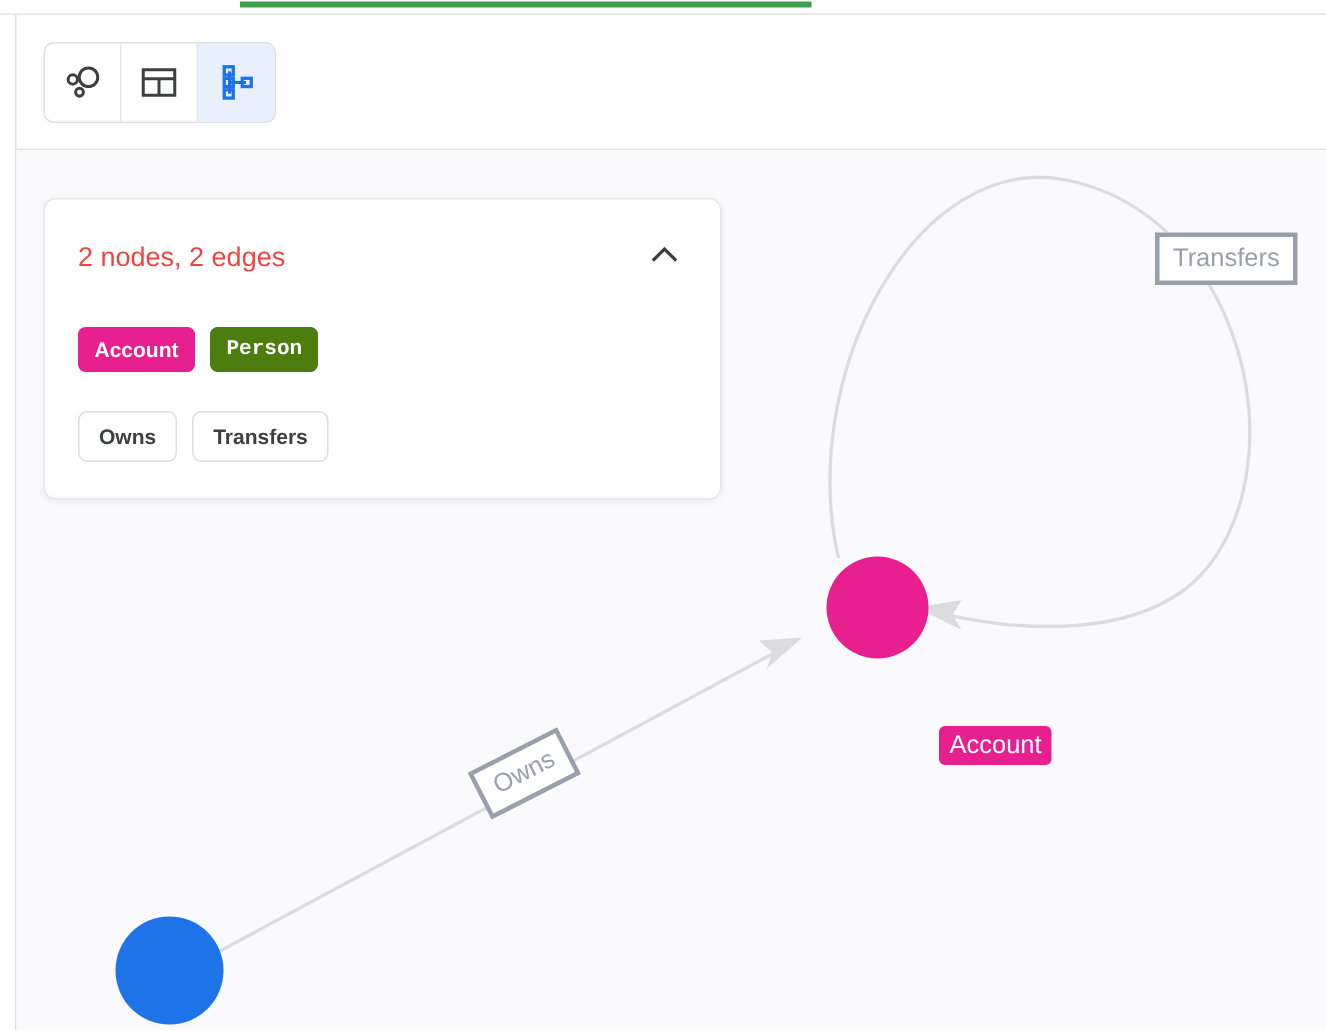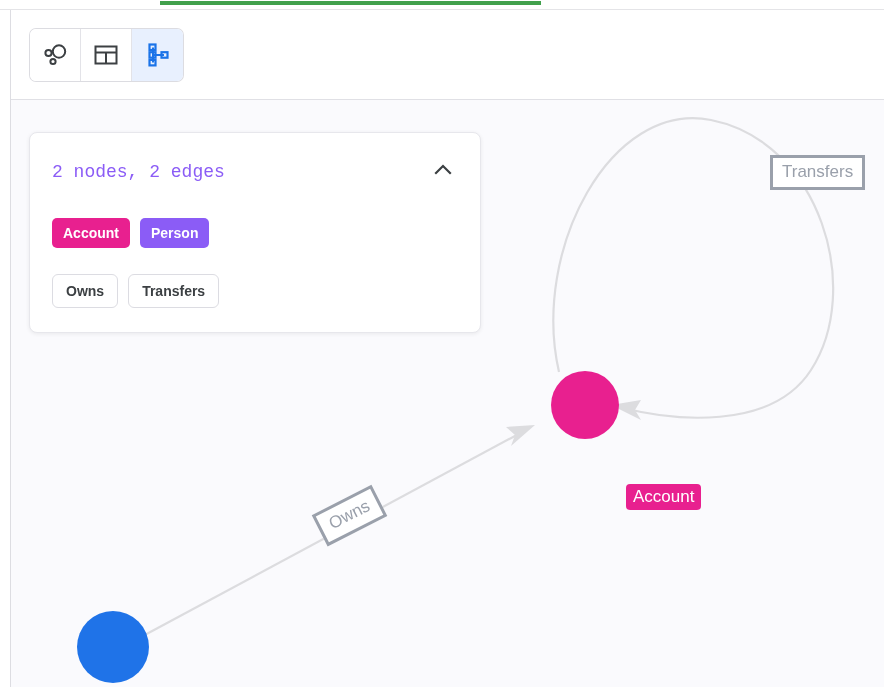--- a/index.html
+++ b/index.html
@@ -136,22 +136,22 @@
     padding: 22px 22px 24px 22px;
   }
   .legend-head {
     display: flex;
     align-items: center;
     justify-content: space-between;
     margin-bottom: 30px;
   }
   .legend-title {
     font-size: 18px;
-    color: #8b5cf6;
-    font-family: Liberation Mono, monospace;
+    color: #ef4444;
+    font-family: Liberation Sans, sans-serif;
   }
   .collapse-btn {
     background: none;
     border: none;
     padding: 4px;
     cursor: pointer;
     display: flex;
     align-items: center;
     justify-content: center;
   }
@@ -266,21 +266,21 @@
             <span>
               <svg width="22" height="22" viewBox="0 0 22 22">
                 <polyline points="4,14 11,7 18,14" fill="none" stroke="#3c4043" stroke-width="2.2" stroke-linecap="square"></polyline>
               </svg>
             </span>
           </button>
         </div>
 
         <div class="chip-row">
           <button class="chip-node" style="background:#e8208f;">Account</button>
-          <button class="chip-node" style="background:#8b5cf6;">Person</button>
+          <button class="chip-node" style="background:#4d7c0f;font-family:Liberation Mono, monospace;">Person</button>
         </div>
 
         <div class="chip-row">
           <button class="chip-edge">Owns</button>
           <button class="chip-edge">Transfers</button>
         </div>
 
       </div>
 
     </div>

